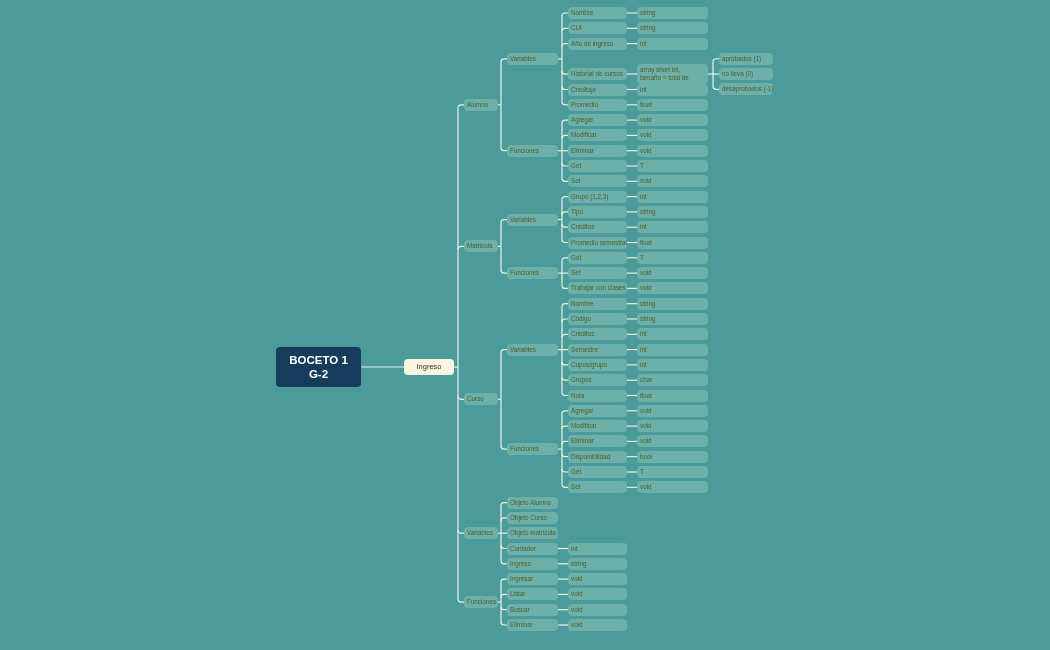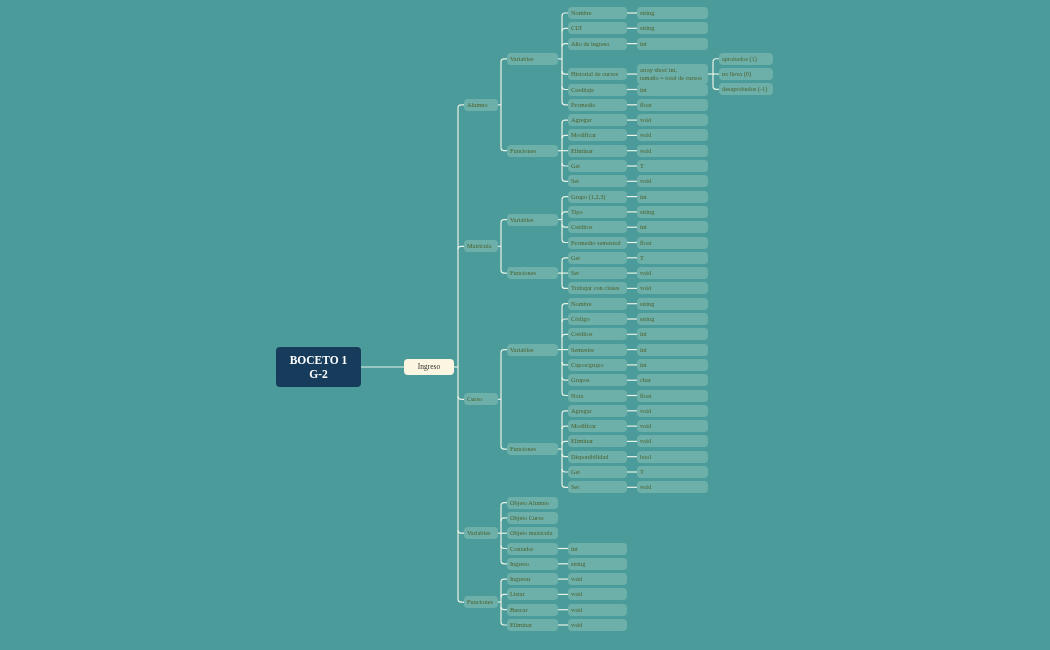--- a/index.html
+++ b/index.html
@@ -1,17 +1,17 @@
 <!DOCTYPE html>
 <html><head>
 <meta charset="utf-8">
 <style>
   html, body { margin:0; padding:0; }
   body { width:1050px; height:650px; background:#4b9b9a; position:relative; overflow:hidden; font-family:"Liberation Sans", sans-serif; }
-  #canvas { position:absolute; left:0; top:0; width:1050px; height:612px;font-family:Liberation Serif, serif; }
+  #canvas { position:absolute; left:0; top:0; width:1050px; height:612px; }
   svg.lines { position:absolute; left:0; top:0; width:1050px; height:650px; }
   .node { position:absolute; box-sizing:border-box; background:#6cb0a9; border-radius:4px; color:#4f5f2c; font-size:6.3px; line-height:12px; height:12px; padding-left:3px; white-space:nowrap; overflow:hidden; cursor:pointer; }
   .node.tall { height:20px; line-height:8px; padding-top:2px; white-space:normal; }
   .root { position:absolute; left:276px; top:347px; width:85px; height:40px; background:#173c5b; border-radius:4px; color:#ffffff; font-weight:bold; font-size:11.5px; text-align:center; line-height:14px; padding-top:6px; box-sizing:border-box; cursor:pointer; }
   .sistema { position:absolute; left:404px; top:359px; width:50px; height:16px; background:#fcf5e1; border-radius:4px; color:#333; font-size:7.5px; text-align:center; line-height:16px; cursor:pointer; }
 </style>
 </head>
 <body>
 
 <div id="canvas">

